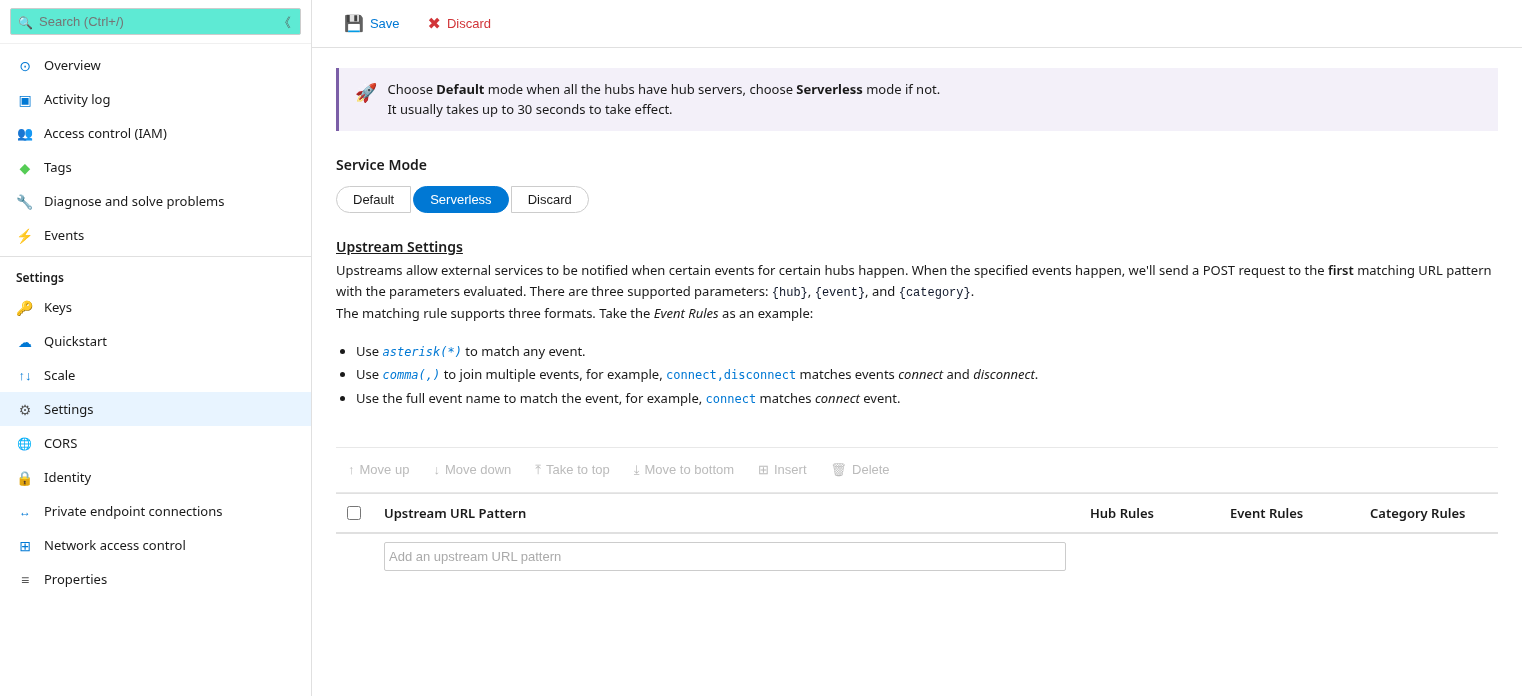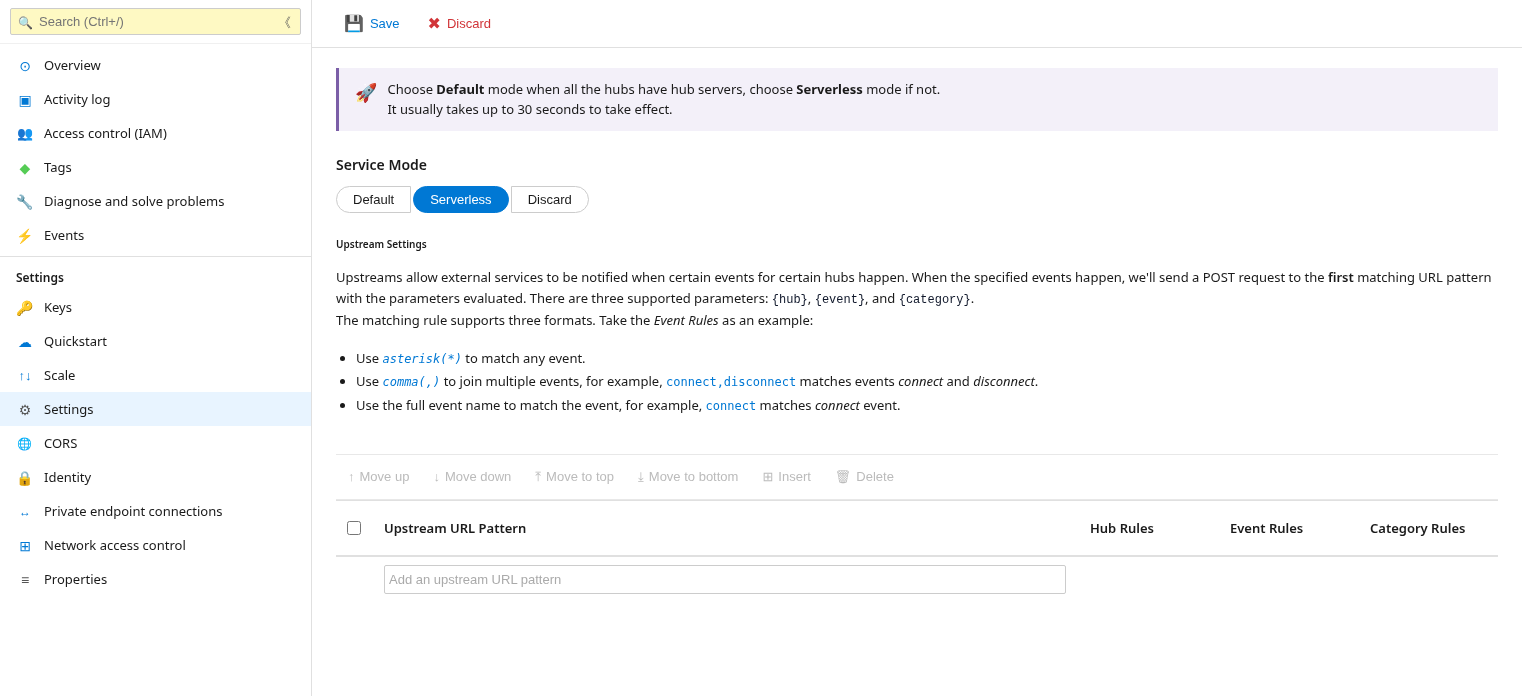--- a/index.html
+++ b/index.html
@@ -1,21 +1,21 @@
 <!DOCTYPE html>
 <html><head>
   <meta charset="utf-8">
   <style>
     * { box-sizing: border-box; margin: 0; padding: 0; }
     body { font-family: 'Segoe UI', system-ui, sans-serif; font-size: 13px; color: #1a1a1a; background: #fff; display: flex; height: 696px; overflow: hidden; }
 
     
     .sidebar { width: 312px; min-width: 312px; background: #fff; border-right: 1px solid #e0e0e0; display: flex; flex-direction: column; height: 100%; overflow-y: auto; }
     .sidebar-search { padding: 8px 10px; border-bottom: 1px solid #f0f0f0; }
-    .sidebar-search input { width: 100%; padding: 5px 10px 5px 28px; border: 1px solid #ccc; border-radius: 2px; font-size: 13px; color: #555; background: #fef9c3; }
+    .sidebar-search input { width: 100%; padding: 5px 10px 5px 28px; border: 1px solid #ccc; border-radius: 2px; font-size: 13px; color: #555; background: #5eead4; }
     .search-wrapper { position: relative; }
     .search-icon { position: absolute; left: 8px; top: 50%; transform: translateY(-50%); color: #666; font-size: 12px; }
     .collapse-btn { position: absolute; right: 10px; top: 50%; transform: translateY(-50%); cursor: pointer; font-size: 13px; color: #555; }
 
     .sidebar-nav { padding: 4px 0; flex: 1; }
     .nav-item { display: flex; align-items: center; gap: 10px; padding: 8px 16px; cursor: pointer; color: #1a1a1a; font-size: 13px; }
     .nav-item.active { background: #e8f4ff; }
     .nav-icon { width: 18px; height: 18px; display: flex; align-items: center; justify-content: center; font-size: 14px; flex-shrink: 0; }
     .section-label { padding: 12px 16px 4px; font-size: 12px; font-weight: 600; color: #1a1a1a; border-top: 1px solid #e0e0e0; margin-top: 4px; }
 
@@ -31,38 +31,38 @@
     .info-banner .rocket { font-size: 18px; }
     .info-banner p { font-size: 13px; line-height: 1.5; color: #1a1a1a; }
 
     .section-title { font-size: 14px; font-weight: 600; margin-bottom: 12px; }
     .mode-selector { display: flex; align-items: center; gap: 0; margin-bottom: 24px; }
     .mode-btn { padding: 5px 16px; border: 1px solid #ccc; background: #fff; cursor: pointer; font-size: 13px; color: #1a1a1a; }
     .mode-btn:first-child { border-radius: 20px 0 0 20px; }
     .mode-btn:last-child { border-radius: 0 20px 20px 0; }
     .mode-btn.active { background: #0078d4; color: #fff; border-color: #0078d4; border-radius: 20px; margin: 0 2px; }
 
-    .upstream-title { font-size: 10px; font-weight: 600; margin-bottom: 16px; }
+    .upstream-title { font-size: 14px; font-weight: 600; margin-bottom: 4px; text-decoration: underline; }
     .upstream-desc { font-size: 13px; line-height: 1.6; color: #1a1a1a; margin-bottom: 16px; }
     .upstream-desc strong { font-weight: 600; }
     .upstream-desc .code { color: #0f172a; font-family: Liberation Mono, monospace; font-size: 12px; }
     .upstream-desc .italic { font-style: italic; }
 
     .bullet-list { margin-left: 20px; margin-bottom: 36px; }
     .bullet-list li { font-size: 13px; line-height: 1.8; }
     .bullet-list .code { color: #0078d4; font-family: monospace; font-size: 12px; }
     .bullet-list .italic { font-style: italic; }
 
     .action-bar { display: flex; align-items: center; gap: 0; padding: 8px 0; border-top: 1px solid #e8e8e8; border-bottom: 1px solid #e8e8e8; margin-bottom: 0; }
     .action-btn { display: flex; align-items: center; gap: 5px; padding: 6px 12px; background: none; border: none; cursor: pointer; font-size: 13px; color: #555; }
     .action-btn.disabled { color: #bbb; cursor: default; }
 
     .table-container { width: 100%; border-top: 1px solid #e0e0e0; }
     .table-header { display: grid; grid-template-columns: 36px 1fr 140px 140px 140px; border-bottom: 2px solid #e0e0e0; }
-    .th { padding: 18px 12px; font-size: 13px; font-weight: 600; color: #1a1a1a; }
+    .th { padding: 10px 12px; font-size: 13px; font-weight: 600; color: #1a1a1a; }
     .th:first-child { padding: 10px 0; display: flex; align-items: center; justify-content: center; }
 
     .url-input-row { display: grid; grid-template-columns: 36px 1fr 140px 140px 140px; margin-top: 0; }
     .url-input-cell { padding: 8px 12px; }
     .url-input-cell input { width: 100%; padding: 6px 4px; border: 1px solid #ccc; border-radius: 2px; font-size: 13px; color: #888; }
     .url-input-cell input::placeholder { color: #aaa; }
 
     input[type="checkbox"] { width: 14px; height: 14px; }
   </style>
 </head>
@@ -190,21 +190,21 @@
       <button class="action-btn disabled">
         <span>↑</span>
         <span>Move up</span>
       </button>
       <button class="action-btn disabled">
         <span>↓</span>
         <span>Move down</span>
       </button>
       <button class="action-btn disabled">
         <span>⤒</span>
-        <span>Move to top</span>
+        <span>Take to top</span>
       </button>
       <button class="action-btn disabled">
         <span>⤓</span>
         <span>Move to bottom</span>
       </button>
       <button class="action-btn disabled">
         <span>⊞</span>
         <span>Insert</span>
       </button>
       <button class="action-btn disabled">

